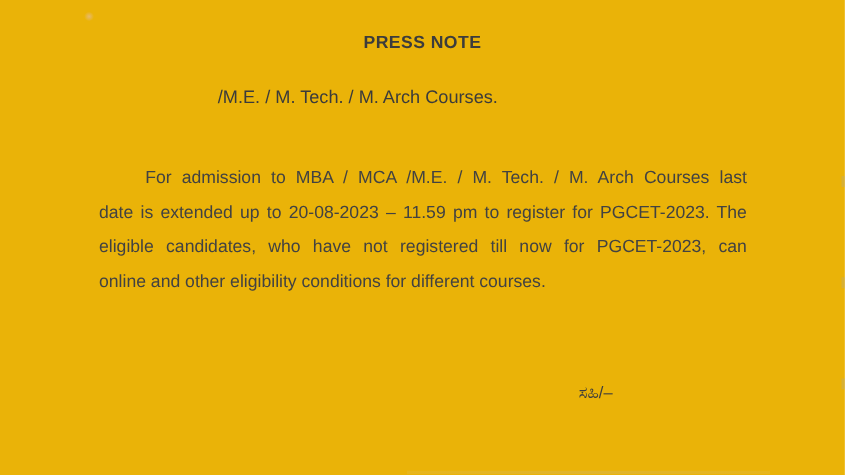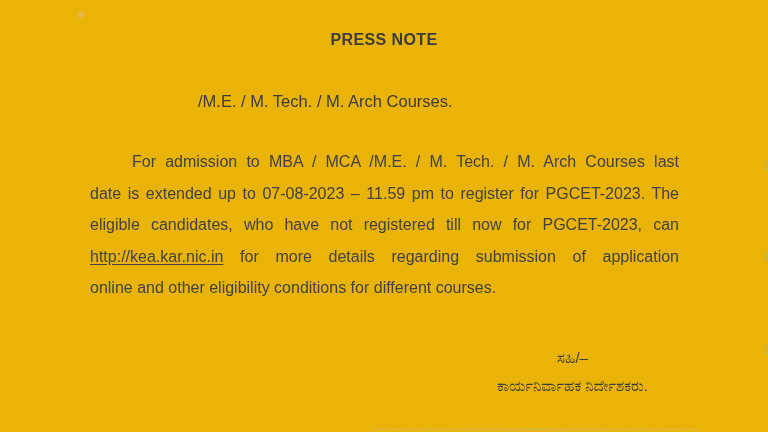--- a/index.html
+++ b/index.html
@@ -40,21 +40,21 @@
     color: #3c3c3c;
   }
   .heading-line1 {
     position: absolute; top: 63px; left: 0; width: 768px;
     text-align: center;
     font-size: 16.5px; color: #3b3b3b;
     white-space: nowrap;
   }
   .heading-line1 .hbold { font-weight: 700; color: #323232; }
   .heading-line2 {
-    position: absolute; top: 92px; left: 198px;
+    position: absolute; top: 80px; left: 198px;
     font-size: 16.5px; color: #3b3b3b;
     white-space: nowrap;
   }
   .body-block {
     position: absolute; top: 146px; left: 78px; width: 601px;
     font-size: 16px; color: #424242;
   }
   .bline {
     line-height: 31.6px;
     text-align: justify;
@@ -62,21 +62,21 @@
     margin-left: 12px;
   }
   .bline.first { padding-left: 42px; }
   .bline.last { text-align: right; text-align-last: left; }
   .url {
     text-decoration: underline;
     text-underline-offset: 2px;
     color: inherit;
   }
   .signature {
-    position: absolute; top: 344px; left: 455px; width: 235px;
+    position: absolute; top: 344px; left: 424px; width: 235px;
     text-align: center;
     font-size: 15px; line-height: 28px; color: #3d3d3d;
   }
 </style>
 </head>
 <body>
 
 <div class="page">
 
   <div class="smudge"></div>
@@ -85,26 +85,22 @@
   <div class="edge-tick t3"></div>
   <div class="bottom-streak"></div>
 
   <div class="doc-title">PRESS NOTE</div>
 
 
   <div class="heading-line2">/M.E. / M. Tech. / M. Arch Courses.</div>
 
   <div class="body-block">
     <div class="bline first">For admission to MBA / MCA /M.E. / M. Tech. / M. Arch Courses last</div>
-    <div class="bline">date is extended up to 07-08-2023 – 11.59 pm to register for PGCET-2023. The</div>
+    <div class="bline">date is extended up to 20-08-2023 – 11.59 pm to register for PGCET-2023. The</div>
     <div class="bline">eligible candidates, who have not registered till now for PGCET-2023, can</div>
-    <div class="bline">
-      <span class="url">http://kea.kar.nic.in</span><span> for more details regarding submission of application</span>
-    </div>
     <div class="bline last">online and other eligibility conditions for different courses.</div>
   </div>
 
   <div class="signature">
     <div>ಸಹಿ/–</div>
-    <div>ಕಾರ್ಯನಿರ್ವಾಹಕ ನಿರ್ದೇಶಕರು.</div>
   </div>
 
 </div>
 
 </body></html>

